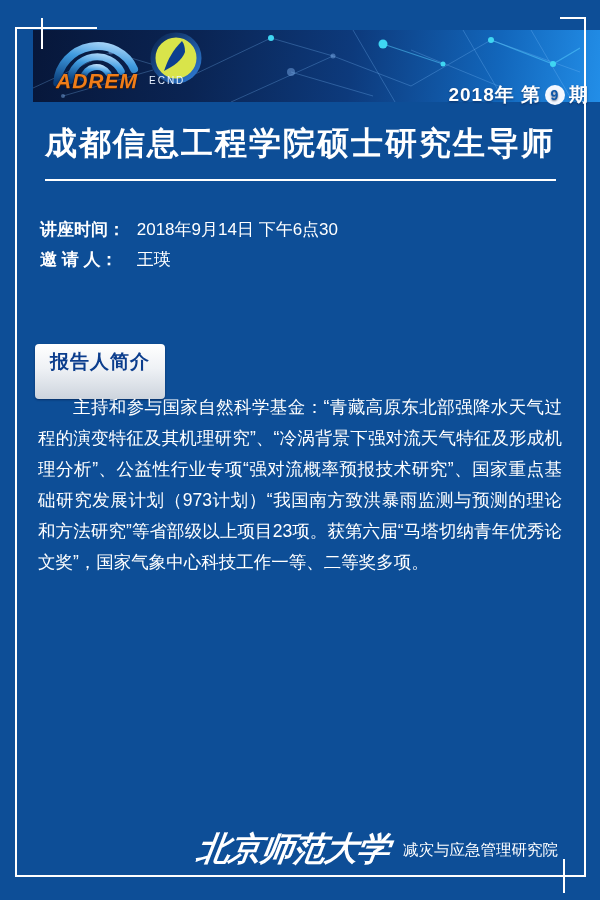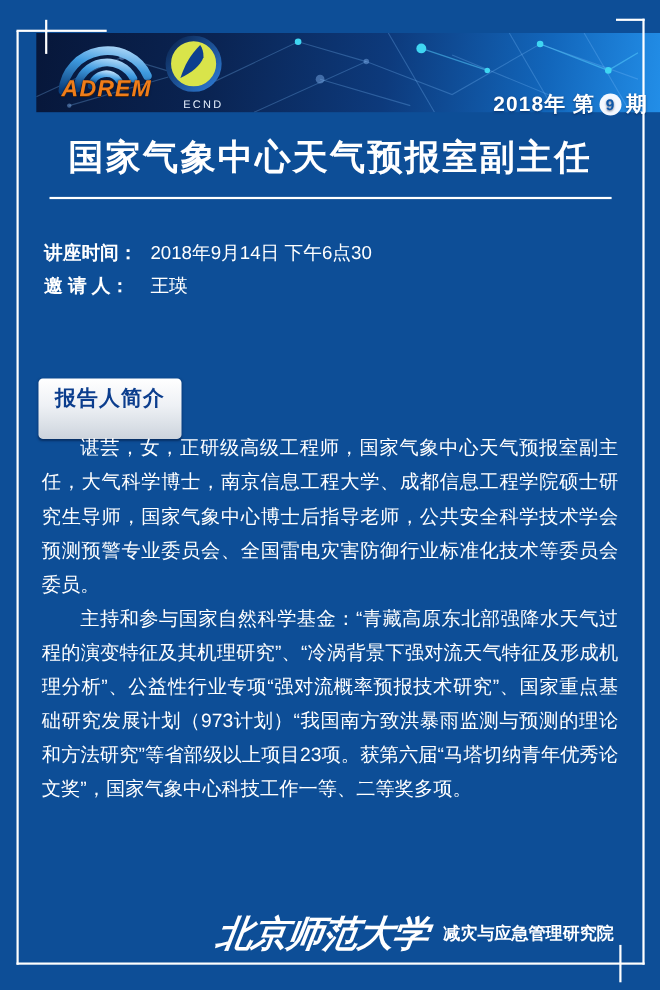--- a/index.html
+++ b/index.html
@@ -29,21 +29,21 @@
   .banner svg.net { position:absolute; inset:0; }
   .adrem { position:absolute; left:10px; top:2px; width:104px; height:68px; }
   .adrem-word {
     position:absolute; left:2px; bottom:7px; width:100%;
     text-align:center; font-size:21px; font-weight:800; font-style:italic;
     color:#ef7d1a; letter-spacing:1px;
     text-shadow:0 1px 0 #5b2b00, 0 0 2px #00112e;
   }
   .ecnd { position:absolute; left:116px; top:1px; width:54px; height:70px; }
   .ecnd-word {
-    position:absolute; bottom:0; width:100%; text-align:right;
+    position:absolute; bottom:15px; width:100%; text-align:left;
     font-size:10px; letter-spacing:2px; color:#e8f2ff; font-weight:400;
   }
   .issue {
     position:absolute; right:22px; top:30px; display:flex; align-items:center;
     font-size:19px; font-weight:600; color:#ffffff; letter-spacing:1px;
     text-shadow:0 1px 2px rgba(0,20,60,.6);
     margin-top:22px;
   }
   .issue .num {
     display:inline-flex; width:20px; height:20px; margin:0 4px;
@@ -88,21 +88,21 @@
   .footer {
     position:absolute; left:0; right:0; top:824px; height:50px;
     display:flex; align-items:center; justify-content:flex-end;
     padding-right:42px; gap:14px; z-index:3;
   }
   .univ {
     font-family:"DejaVu Serif","Liberation Serif",serif;
     font-style:italic; font-weight:700; font-size:33px;
     transform:skewX(-8deg); letter-spacing:-1px; white-space:nowrap;
   }
-  .institutes { font-size:15.5px; font-weight:700; line-height:21px; text-align:right; }
+  .institutes { font-size:15.5px; font-weight:400; line-height:21px; text-align:right; }
 </style>
 </head>
 <body>
 
 <div class="poster">
 
   <div class="fl fl-left"></div>
   <div class="fl fl-right"></div>
   <div class="fl fl-bottom"></div>
   <div class="fl fl-tl-h"></div>
@@ -174,38 +174,37 @@
       <div class="ecnd-word">ECND</div>
     </div>
 
     <div class="issue">
       <span>2018年 第</span>
       <span class="num">9</span>
       <span>期</span>
     </div>
   </div>
 
-  <div class="title">国家气象中心天气预报室副主任</div>
+  <div class="title">成都信息工程学院硕士研究生导师</div>
   <div class="title-underline"></div>
 
   <div class="details">
     <div class="detail-row">
       <span class="detail-label">讲座时间：</span>
       <span class="detail-value">2018年9月14日 下午6点30</span>
     </div>
     <div class="detail-row">
       <span class="detail-label">邀 请 人：</span>
       <span class="detail-value">王瑛</span>
     </div>
   </div>
 
   <div class="badge">报告人简介</div>
 
   <div class="bio">
-    <p>谌芸，女，正研级高级工程师，国家气象中心天气预报室副主任，大气科学博士，南京信息工程大学、成都信息工程学院硕士研究生导师，国家气象中心博士后指导老师，公共安全科学技术学会预测预警专业委员会、全国雷电灾害防御行业标准化技术等委员会委员。</p>
     <p>主持和参与国家自然科学基金：“青藏高原东北部强降水天气过程的演变特征及其机理研究”、“冷涡背景下强对流天气特征及形成机理分析”、公益性行业专项“强对流概率预报技术研究”、国家重点基础研究发展计划（973计划）“我国南方致洪暴雨监测与预测的理论和方法研究”等省部级以上项目23项。获第六届“马塔切纳青年优秀论文奖”，国家气象中心科技工作一等、二等奖多项。</p>
   </div>
 
   <div class="footer">
     <div class="univ">北京师范大学</div>
     <div class="institutes">
       <div>减灾与应急管理研究院</div>
     </div>
   </div>
 

